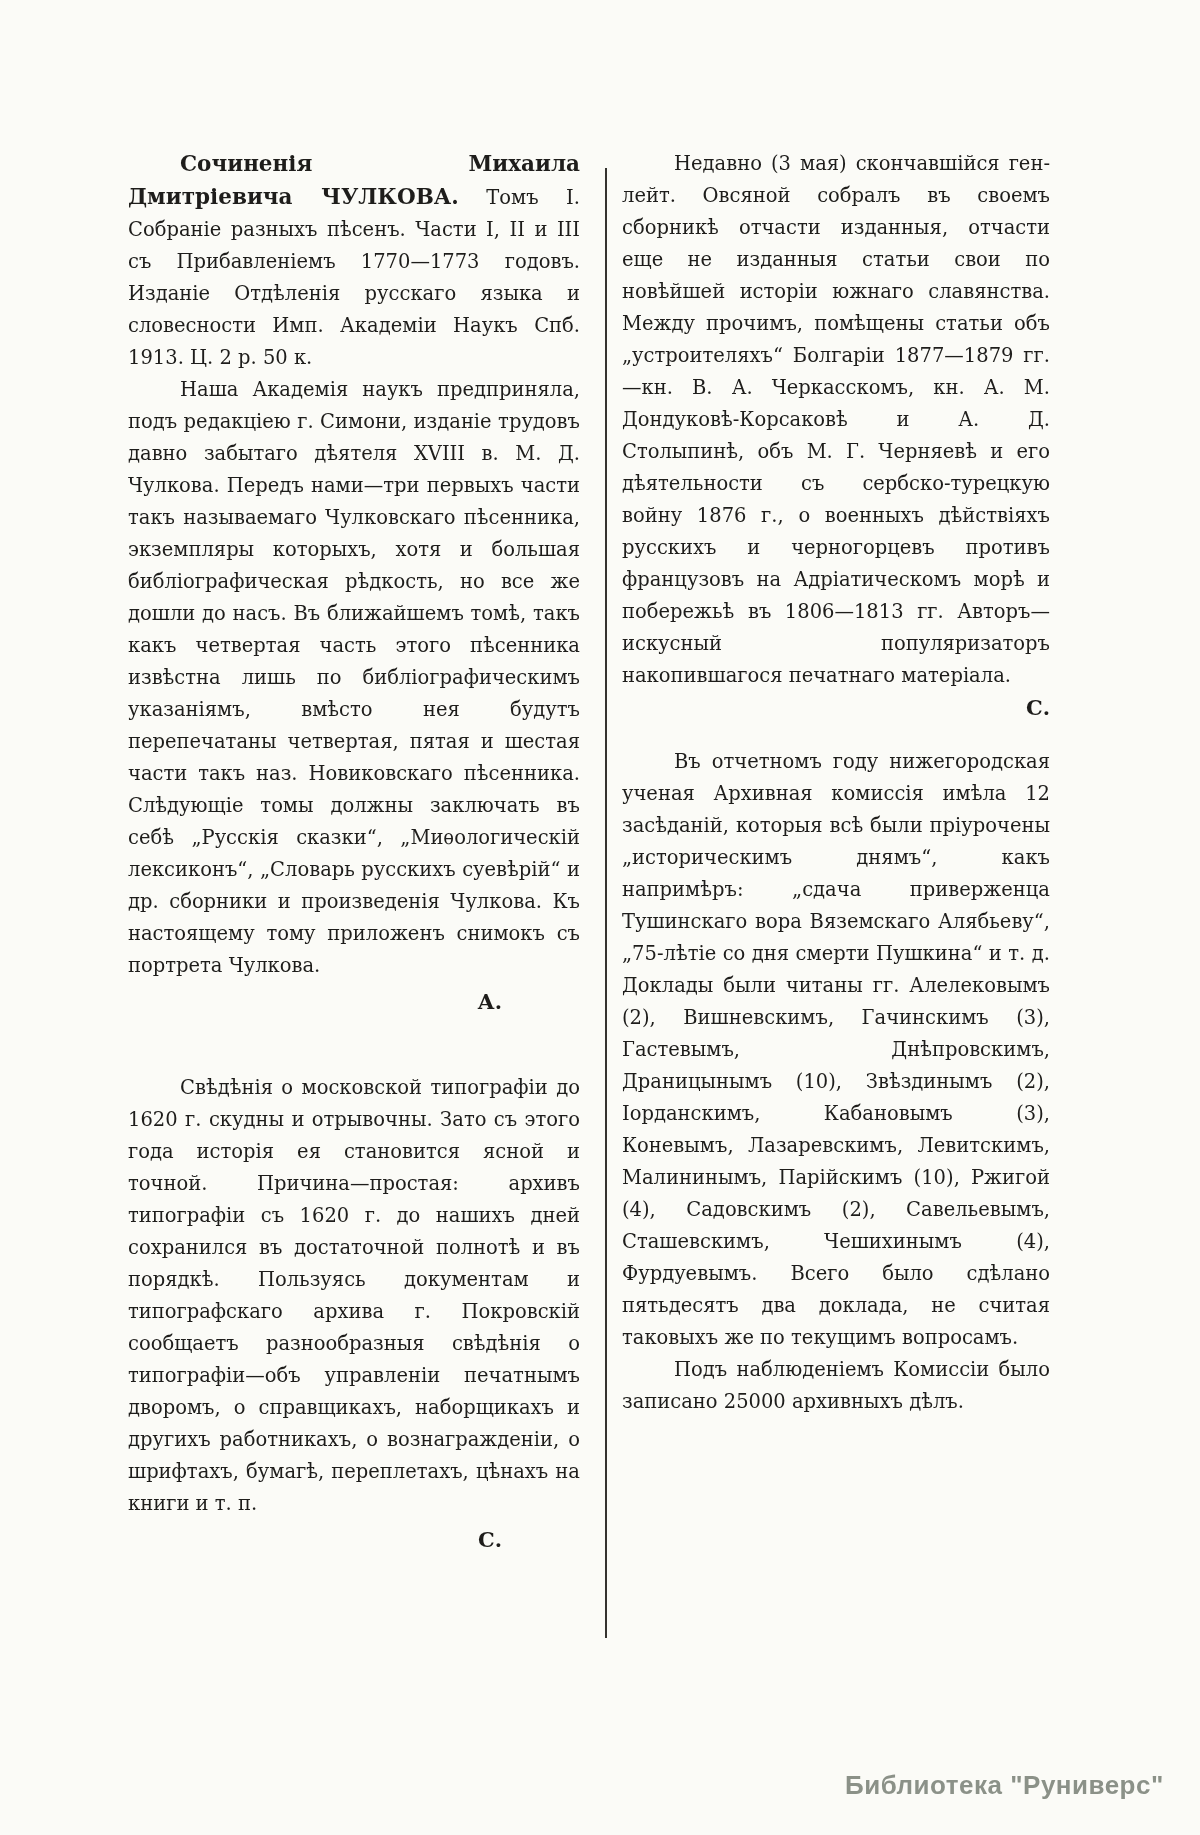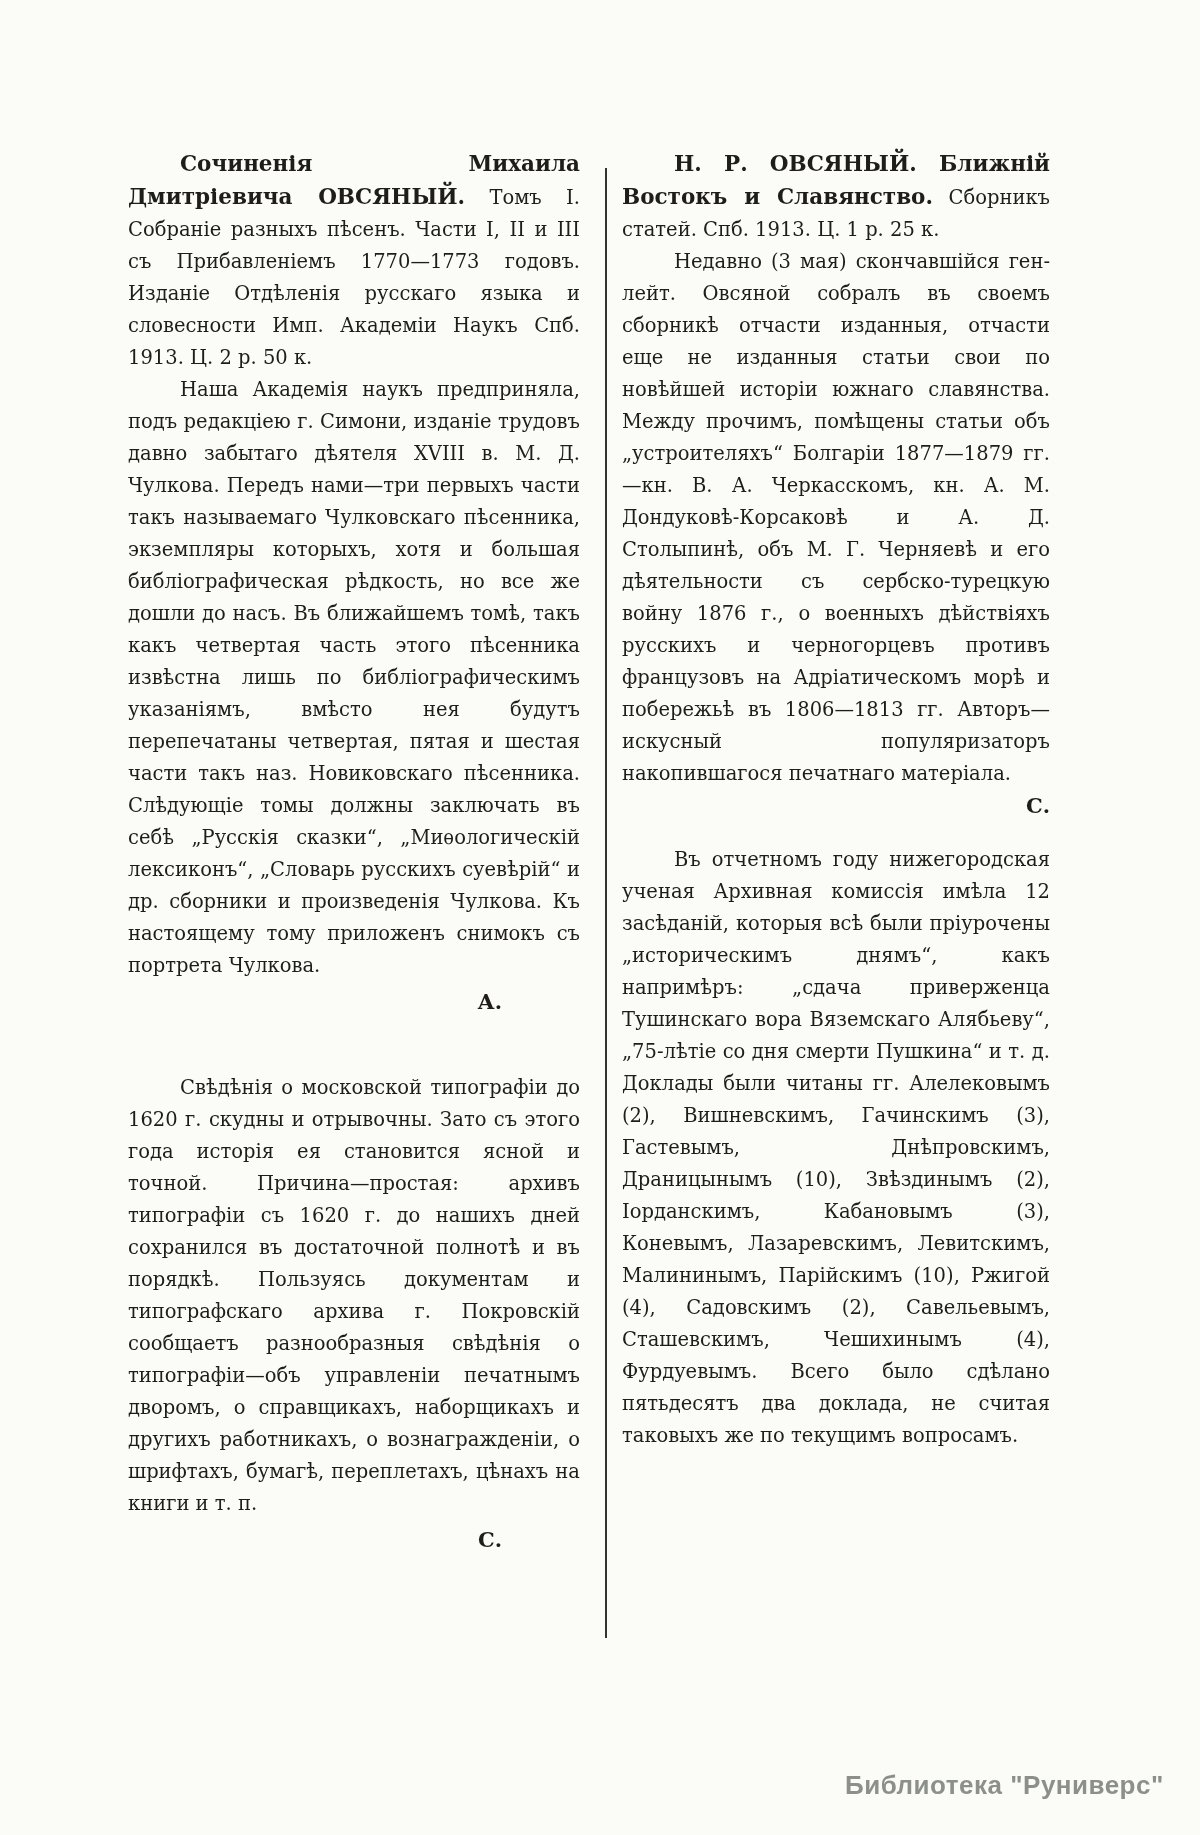--- a/index.html
+++ b/index.html
@@ -51,42 +51,42 @@
   }
 </style>
 </head>
 <body>
 
 <div class="page">
 
   <div class="col col-left">
 
     <article>
-      <p class="heading"><span class="hb">Сочиненія Михаила Дмитріевича ОВСЯНЫЙ.</span><span> Томъ I. Собраніе разныхъ пѣсенъ. Части I, II и III съ Прибавленіемъ 1770—1773 годовъ. Изданіе Отдѣленія русскаго языка и словесности Имп. Академіи Наукъ Спб. 1913. Ц. 2 р. 50 к.</span></p>
+      <p class="heading"><span class="hb">Сочиненія Михаила Дмитріевича ЧУЛКОВА.</span><span> Томъ I. Собраніе разныхъ пѣсенъ. Части I, II и III съ Прибавленіемъ 1770—1773 годовъ. Изданіе Отдѣленія русскаго языка и словесности Имп. Академіи Наукъ Спб. 1913. Ц. 2 р. 50 к.</span></p>
       <p class="body-p">Наша Академія наукъ предприняла, подъ редакціею г. Симони, изданіе трудовъ давно забытаго дѣятеля XVIII в. М. Д. Чулкова. Передъ нами—три первыхъ части такъ называемаго Чулковскаго пѣсенника, экземпляры которыхъ, хотя и большая библіографическая рѣдкость, но все же дошли до насъ. Въ ближайшемъ томѣ, такъ какъ четвертая часть этого пѣсенника извѣстна лишь по библіографическимъ указаніямъ, вмѣсто нея будутъ перепечатаны четвертая, пятая и шестая части такъ наз. Новиковскаго пѣсенника. Слѣдующіе томы должны заключать въ себѣ „Русскія сказки“, „Миѳологическій лексиконъ“, „Словарь русскихъ суевѣрій“ и др. сборники и произведенія Чулкова. Къ настоящему тому приложенъ снимокъ съ портрета Чулкова.</p>
       <p class="signature">А.</p>
     </article>
 
     <article>
       <p class="body-p">Свѣдѣнія о московской типографіи до 1620 г. скудны и отрывочны. Зато съ этого года исторія ея становится ясной и точной. Причина—простая: архивъ типографіи съ 1620 г. до нашихъ дней сохранился въ достаточной полнотѣ и въ порядкѣ. Пользуясь документам и типографскаго архива г. Покровскій сообщаетъ разнообразныя свѣдѣнія о типографіи—объ управленіи печатнымъ дворомъ, о справщикахъ, наборщикахъ и другихъ работникахъ, о вознагражденіи, о шрифтахъ, бумагѣ, переплетахъ, цѣнахъ на книги и т. п.</p>
       <p class="signature">С.</p>
     </article>
 
   </div>
 
   <div class="divider"></div>
 
   <div class="col col-right">
 
     <article>
-      <p class="heading"><span class="hb">Н. Р. ОВСЯНЫЙ. Ближній Востокъ и Славянство.</span><span> Сборникъ статей. Спб. 1913. Ц. 1 р. 25 к.</span></p>
       <p class="body-p"><span>Недавно (3 мая) скончавшійся ген-лейт. Овсяной собралъ въ своемъ сборникѣ отчасти изданныя, отчасти еще не изданныя статьи свои по новѣйшей исторіи южнаго славянства. Между прочимъ, помѣщены статьи объ „устроителяхъ“ Болгаріи 1877—1879 гг.—кн. В. А. Черкасскомъ, кн. А. М. Дондуковѣ-Корсаковѣ и А. Д. Столыпинѣ, объ М. Г. Черняевѣ и его дѣятельности съ сербско-турецкую войну 1876 г., о военныхъ дѣйствіяхъ русскихъ и черногорцевъ противъ французовъ на Адріатическомъ морѣ и побережьѣ въ 1806—1813 гг. Авторъ—искусный популяризаторъ накопившагося печатнаго матеріала.</span><span class="sig-inline">С.</span></p>
     </article>
 
     <article>
       <p class="body-p">Въ отчетномъ году нижегородская ученая Архивная комиссія имѣла 12 засѣданій, которыя всѣ были пріурочены „историческимъ днямъ“, какъ напримѣръ: „сдача приверженца Тушинскаго вора Вяземскаго Алябьеву“, „75-лѣтіе со дня смерти Пушкина“ и т. д. Доклады были читаны гг. Алелековымъ (2), Вишневскимъ, Гачинскимъ (3), Гастевымъ, Днѣпровскимъ, Драницынымъ (10), Звѣздинымъ (2), Іорданскимъ, Кабановымъ (3), Коневымъ, Лазаревскимъ, Левитскимъ, Малининымъ, Парійскимъ (10), Ржигой (4), Садовскимъ (2), Савельевымъ, Сташевскимъ, Чешихинымъ (4), Фурдуевымъ. Всего было сдѣлано пятьдесятъ два доклада, не считая таковыхъ же по текущимъ вопросамъ.</p>
+      <p class="body-p">Подъ наблюденіемъ Комиссіи было записано 25000 архивныхъ дѣлъ.</p>
     </article>
 
   </div>
 
   <div class="watermark">Библиотека "Руниверс"</div>
 
 </div>
 
 </body></html>

